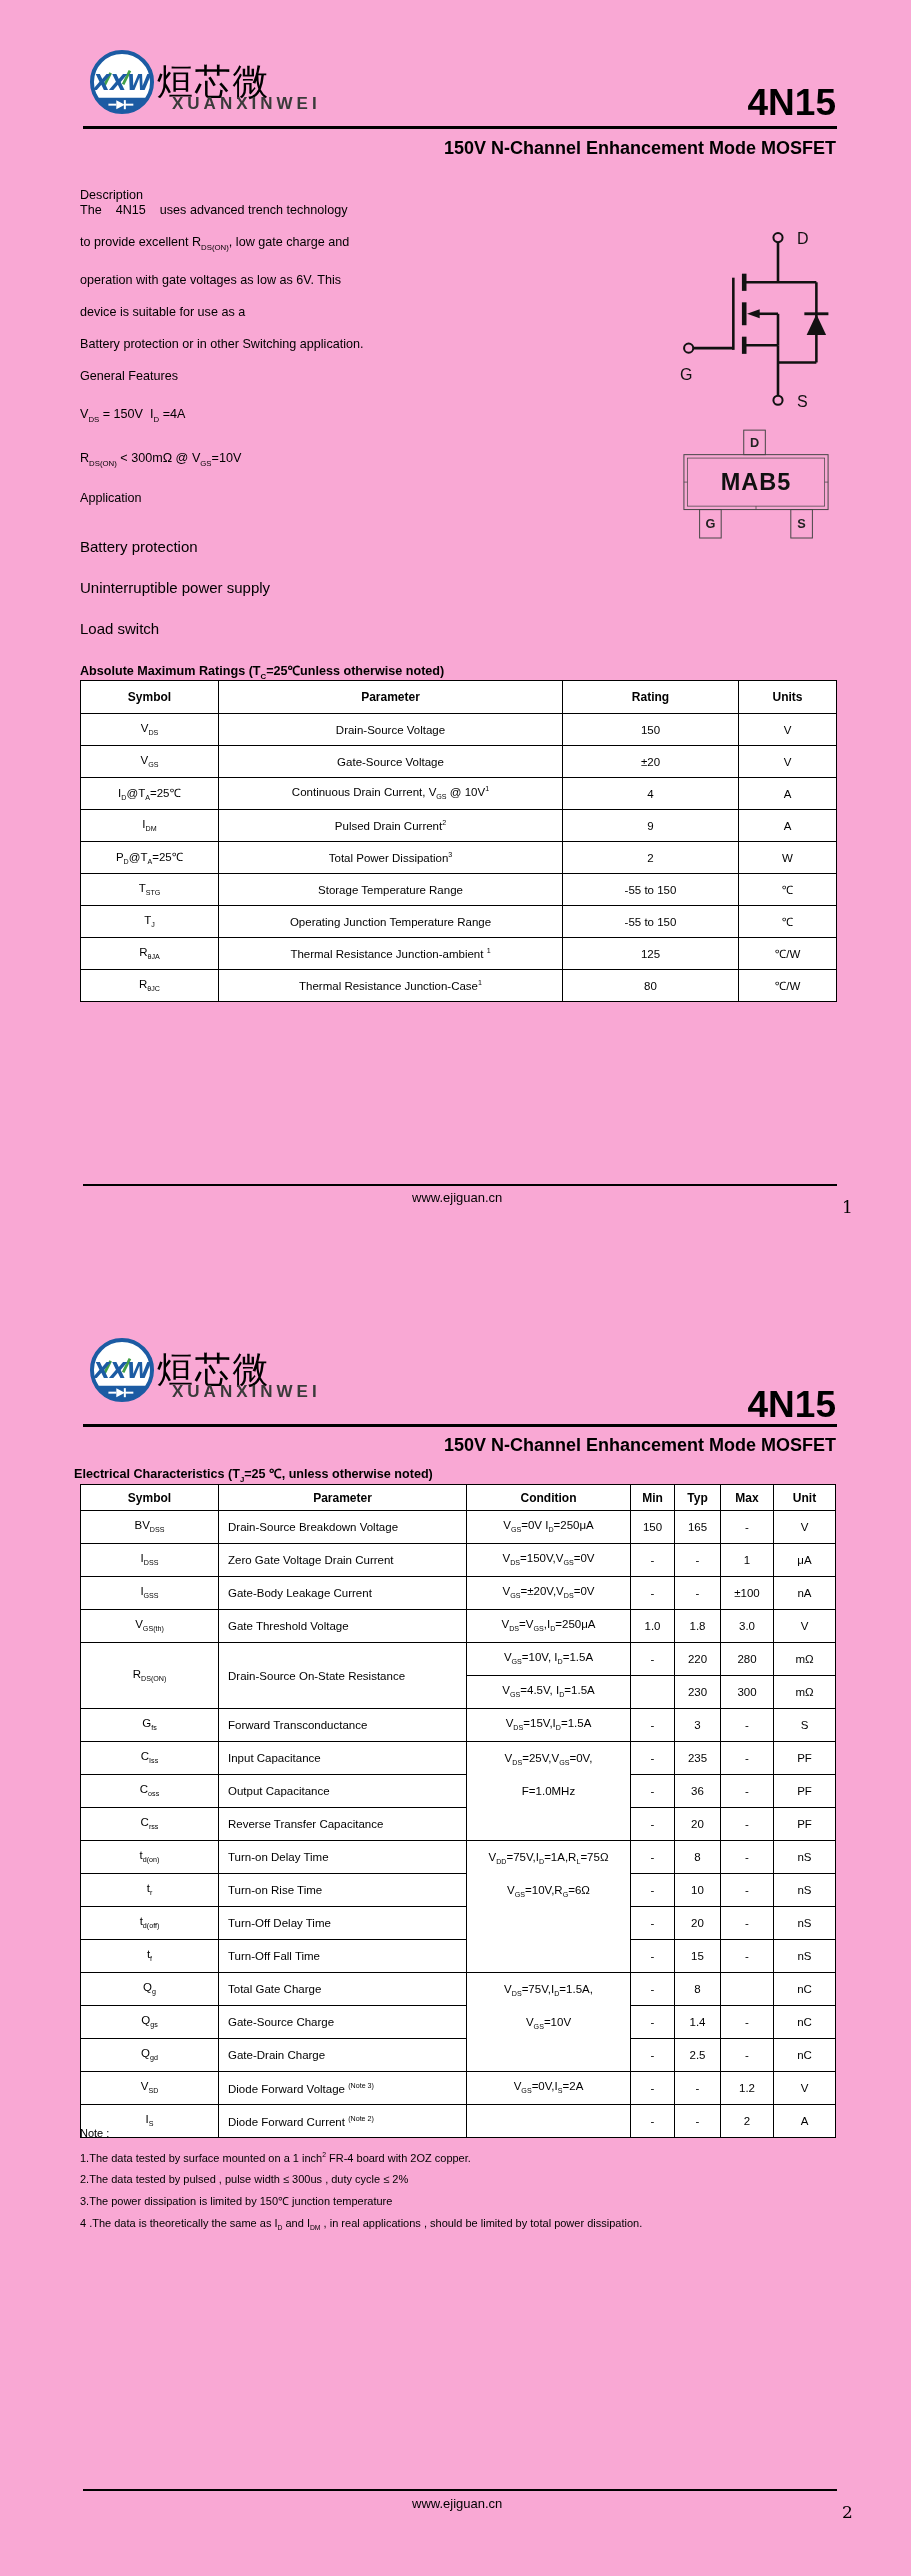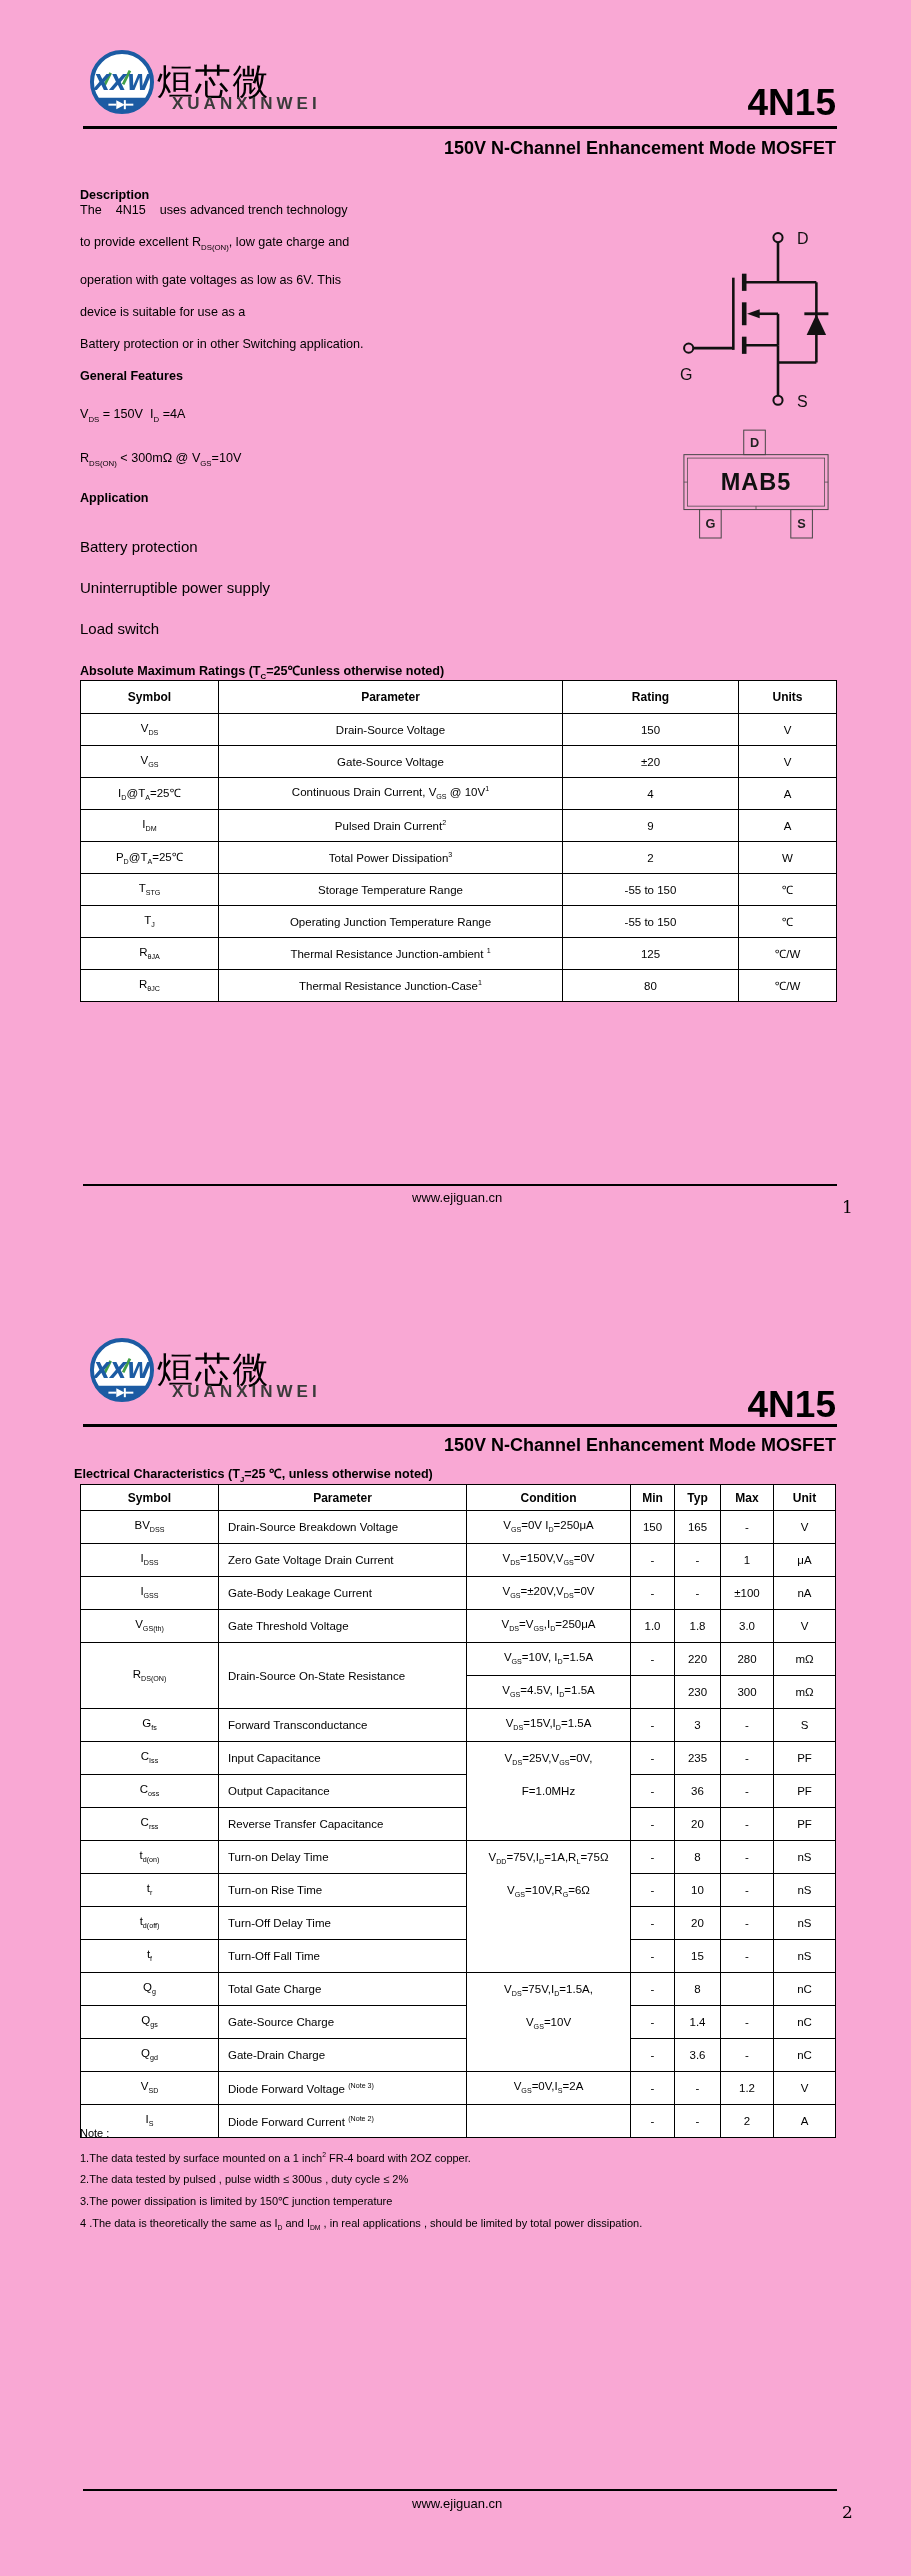--- a/index.html
+++ b/index.html
@@ -12,21 +12,21 @@
   .brand-cn{position:absolute;left:157px;top:58px;font-size:36px;font-weight:normal;letter-spacing:1.7px;font-family:"DejaVu Sans",sans-serif;}
   .brand-en{position:absolute;left:172px;top:94px;font-size:17px;letter-spacing:4px;color:#3a3a3a;font-weight:bold;}
   .part-number{position:absolute;right:75px;font-size:37px;font-weight:bold;letter-spacing:0px;}
   #page1 .part-number{top:82px;} #page2 .part-number{top:96px;}
   .header-rule{position:absolute;left:83px;width:754px;height:2.9px;background:#000;}
   #page1 .header-rule{top:126px;} #page2 .header-rule{top:136px;}
   .subtitle{position:absolute;right:75px;font-size:18px;font-weight:bold;}
   #page1 .subtitle{top:138px;} #page2 .subtitle{top:147px;}
 
   
-  .sec-heading{position:absolute;left:80px;font-size:12.6px;font-weight:bold;}
+  .sec-heading{position:absolute;left:80px;font-size:12.6px;font-weight:normal;}
   #desc-heading{top:188px;}
   #desc-lines{position:absolute;left:80px;top:194px;font-size:12.6px;line-height:32px;width:321px;}
   #gf-heading{top:369px;}
   #gf-lines{position:absolute;left:80px;top:395px;font-size:12.6px;line-height:38px;width:321px;}
   #app-heading{top:491px;}
   #app-lines{position:absolute;left:80px;top:526px;font-size:15px;line-height:41px;width:321px;}
 
   
   #mosfet-svg{position:absolute;left:643px;top:225px;width:207px;height:189px;}
   #package-svg{position:absolute;left:680px;top:426px;width:152px;height:123px;}
@@ -419,21 +419,21 @@
           <td class="pl">Gate-Source Charge</td>
           <td>-</td>
           <td>1.4</td>
           <td>-</td>
           <td>nC</td>
         </tr>
     <tr>
           <td>Q<sub>gd</sub></td>
           <td class="pl">Gate-Drain Charge</td>
           <td>-</td>
-          <td>3.6</td>
+          <td>2.5</td>
           <td>-</td>
           <td>nC</td>
         </tr>
 
     <tr class="g">
           <td>V<sub>SD</sub></td>
           <td class="pl">Diode Forward Voltage <sup>(Note 3)</sup></td>
           <td>V<sub>GS</sub>=0V,I<sub>S</sub>=2A</td>
           <td>-</td>
           <td>-</td>

